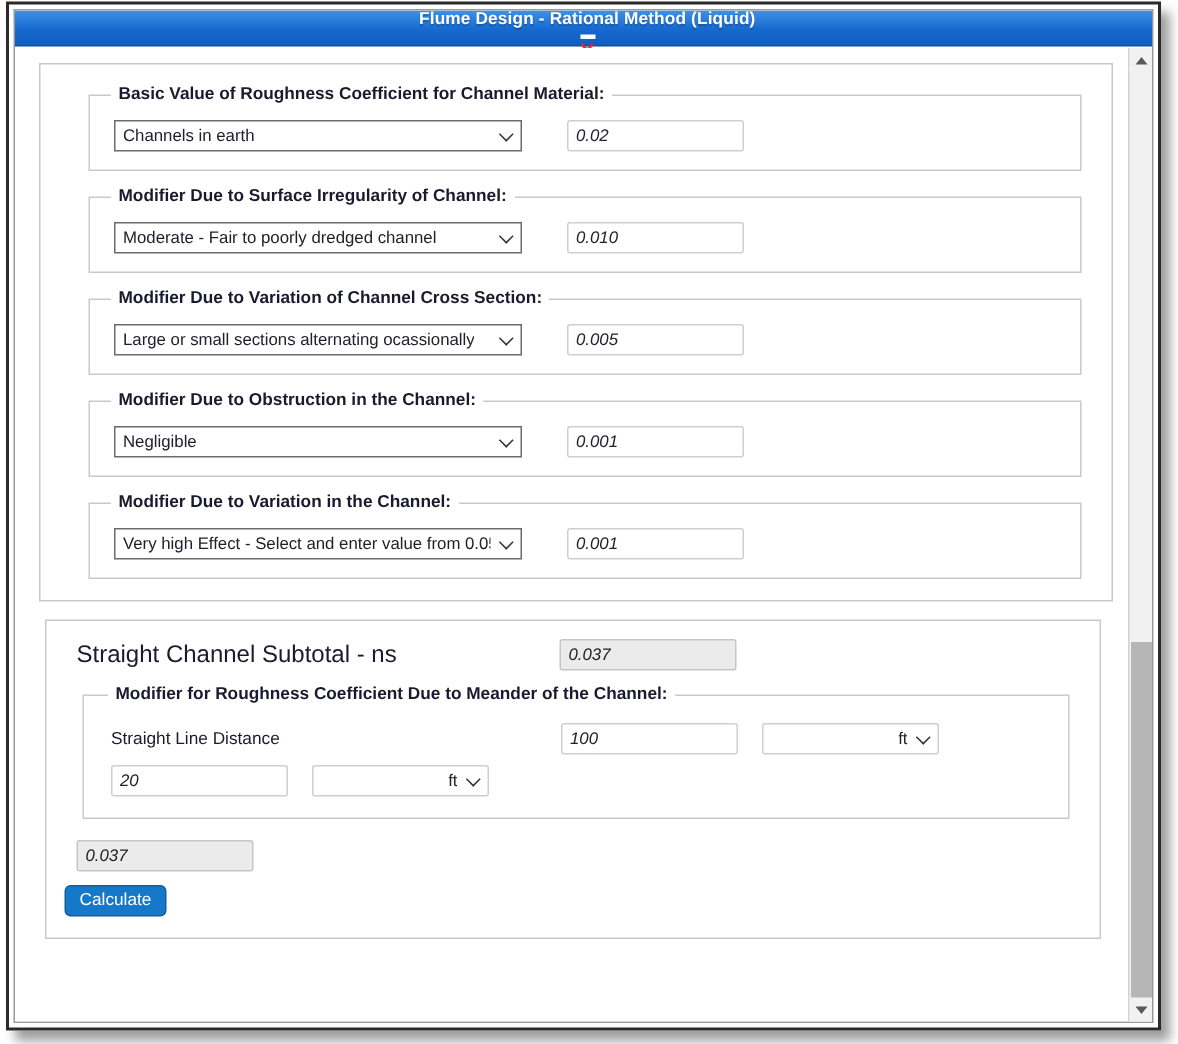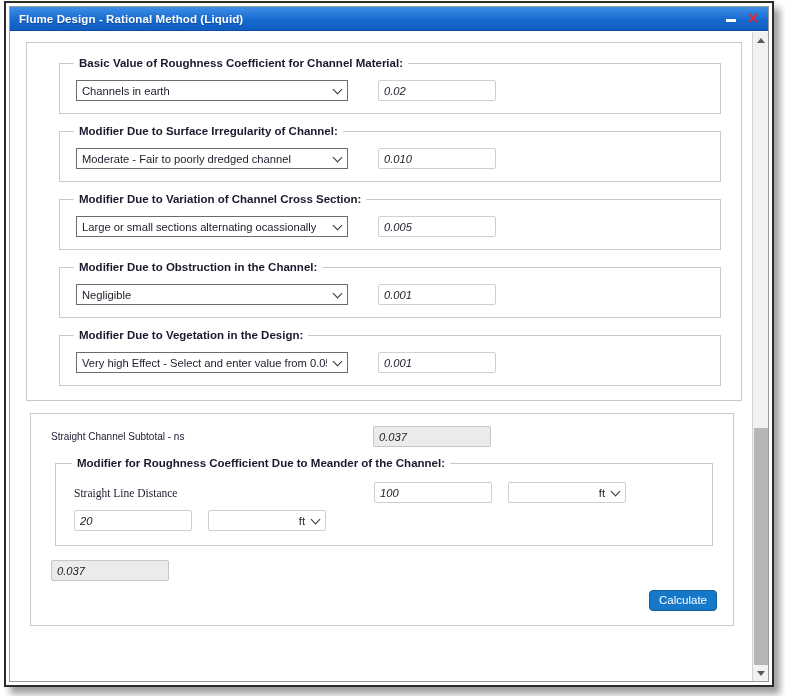--- a/index.html
+++ b/index.html
@@ -31,20 +31,21 @@
 
   
   .titlebar {
     position: relative;
     height: 24px;
     background: linear-gradient(to bottom, #3f90e8 0%, #1769cf 55%, #0f5dc0 100%);
     border-bottom: 1px solid #0a4e9e;
     display: flex;
     align-items: center;
     padding: 0 4px 0 9px;
+    flex-direction: column;
   }
   .title-text {
     color: #ffffff;
     font-size: 11.5px;
     font-weight: bold;
     letter-spacing: 0.1px;
     white-space: nowrap;
     text-shadow: 0 1px 1px rgba(0,0,0,0.25);
   }
   .titlebar-spacer { flex: 1; }
@@ -184,39 +185,38 @@
     border: 1px solid #c9c9c9;
     padding: 12px 12px 14px 12px;
     position: relative;
   }
   .sum-row {
     display: flex;
     align-items: center;
     padding-left: 8px;
   }
   .sum-label {
-    font-size: 10px;
+    font-size: 16px;
     color: #1a1a2e;
     width: 322px;
   }
   .meander-group {
     margin: 10px 8px 0 12px;
     padding: 6px 10px 14px 10px;
   }
   .meander-row {
     display: flex;
     align-items: center;
     padding-left: 8px;
     margin-top: 7px;
   }
   .meander-label {
     font-size: 11.5px;
     color: #1a1a2e;
     width: 300px;
-    font-family: Liberation Serif, serif;
   }
   .unit-combo {
     position: relative;
     width: 118px;
     height: 21px;
     border: 1px solid #cfcfcf;
     border-radius: 2px;
     background: #ffffff;
     display: flex;
     align-items: center;
@@ -226,21 +226,20 @@
   }
   .unit-combo .combo-text { font-size: 11.2px; }
   .total-row {
     display: flex;
     align-items: center;
     padding-left: 8px;
     margin-top: 14px;
   }
   .calc-wrap {
     display: flex;
-    justify-content: flex-end;
     margin-top: 9px;
     padding-right: 4px;
   }
   .calc-btn {
     background: #1678c8;
     border: 1px solid #0f5fa3;
     border-radius: 4px;
     color: #ffffff;
     font-size: 11.5px;
     font-family: "Liberation Sans", sans-serif;
@@ -345,21 +344,21 @@
               <div class="combo">
                 <span class="combo-text">Negligible</span>
                 <span class="chev"></span>
               </div>
               <span class="gap-30"></span>
               <input class="txtbox" type="text" value="0.001" style="">
             </div>
           </fieldset>
 
           <fieldset class="row-group">
-            <legend>Modifier Due to Vegetation in the Design:</legend>
+            <legend>Modifier Due to Variation in the Channel:</legend>
             <div class="field-row">
               <div class="combo">
                 <span class="combo-text">Very high Effect - Select and enter value from 0.050</span>
                 <span class="chev"></span>
               </div>
               <span class="gap-30"></span>
               <input class="txtbox" type="text" value="0.001" style="">
             </div>
           </fieldset>
         </fieldset>

